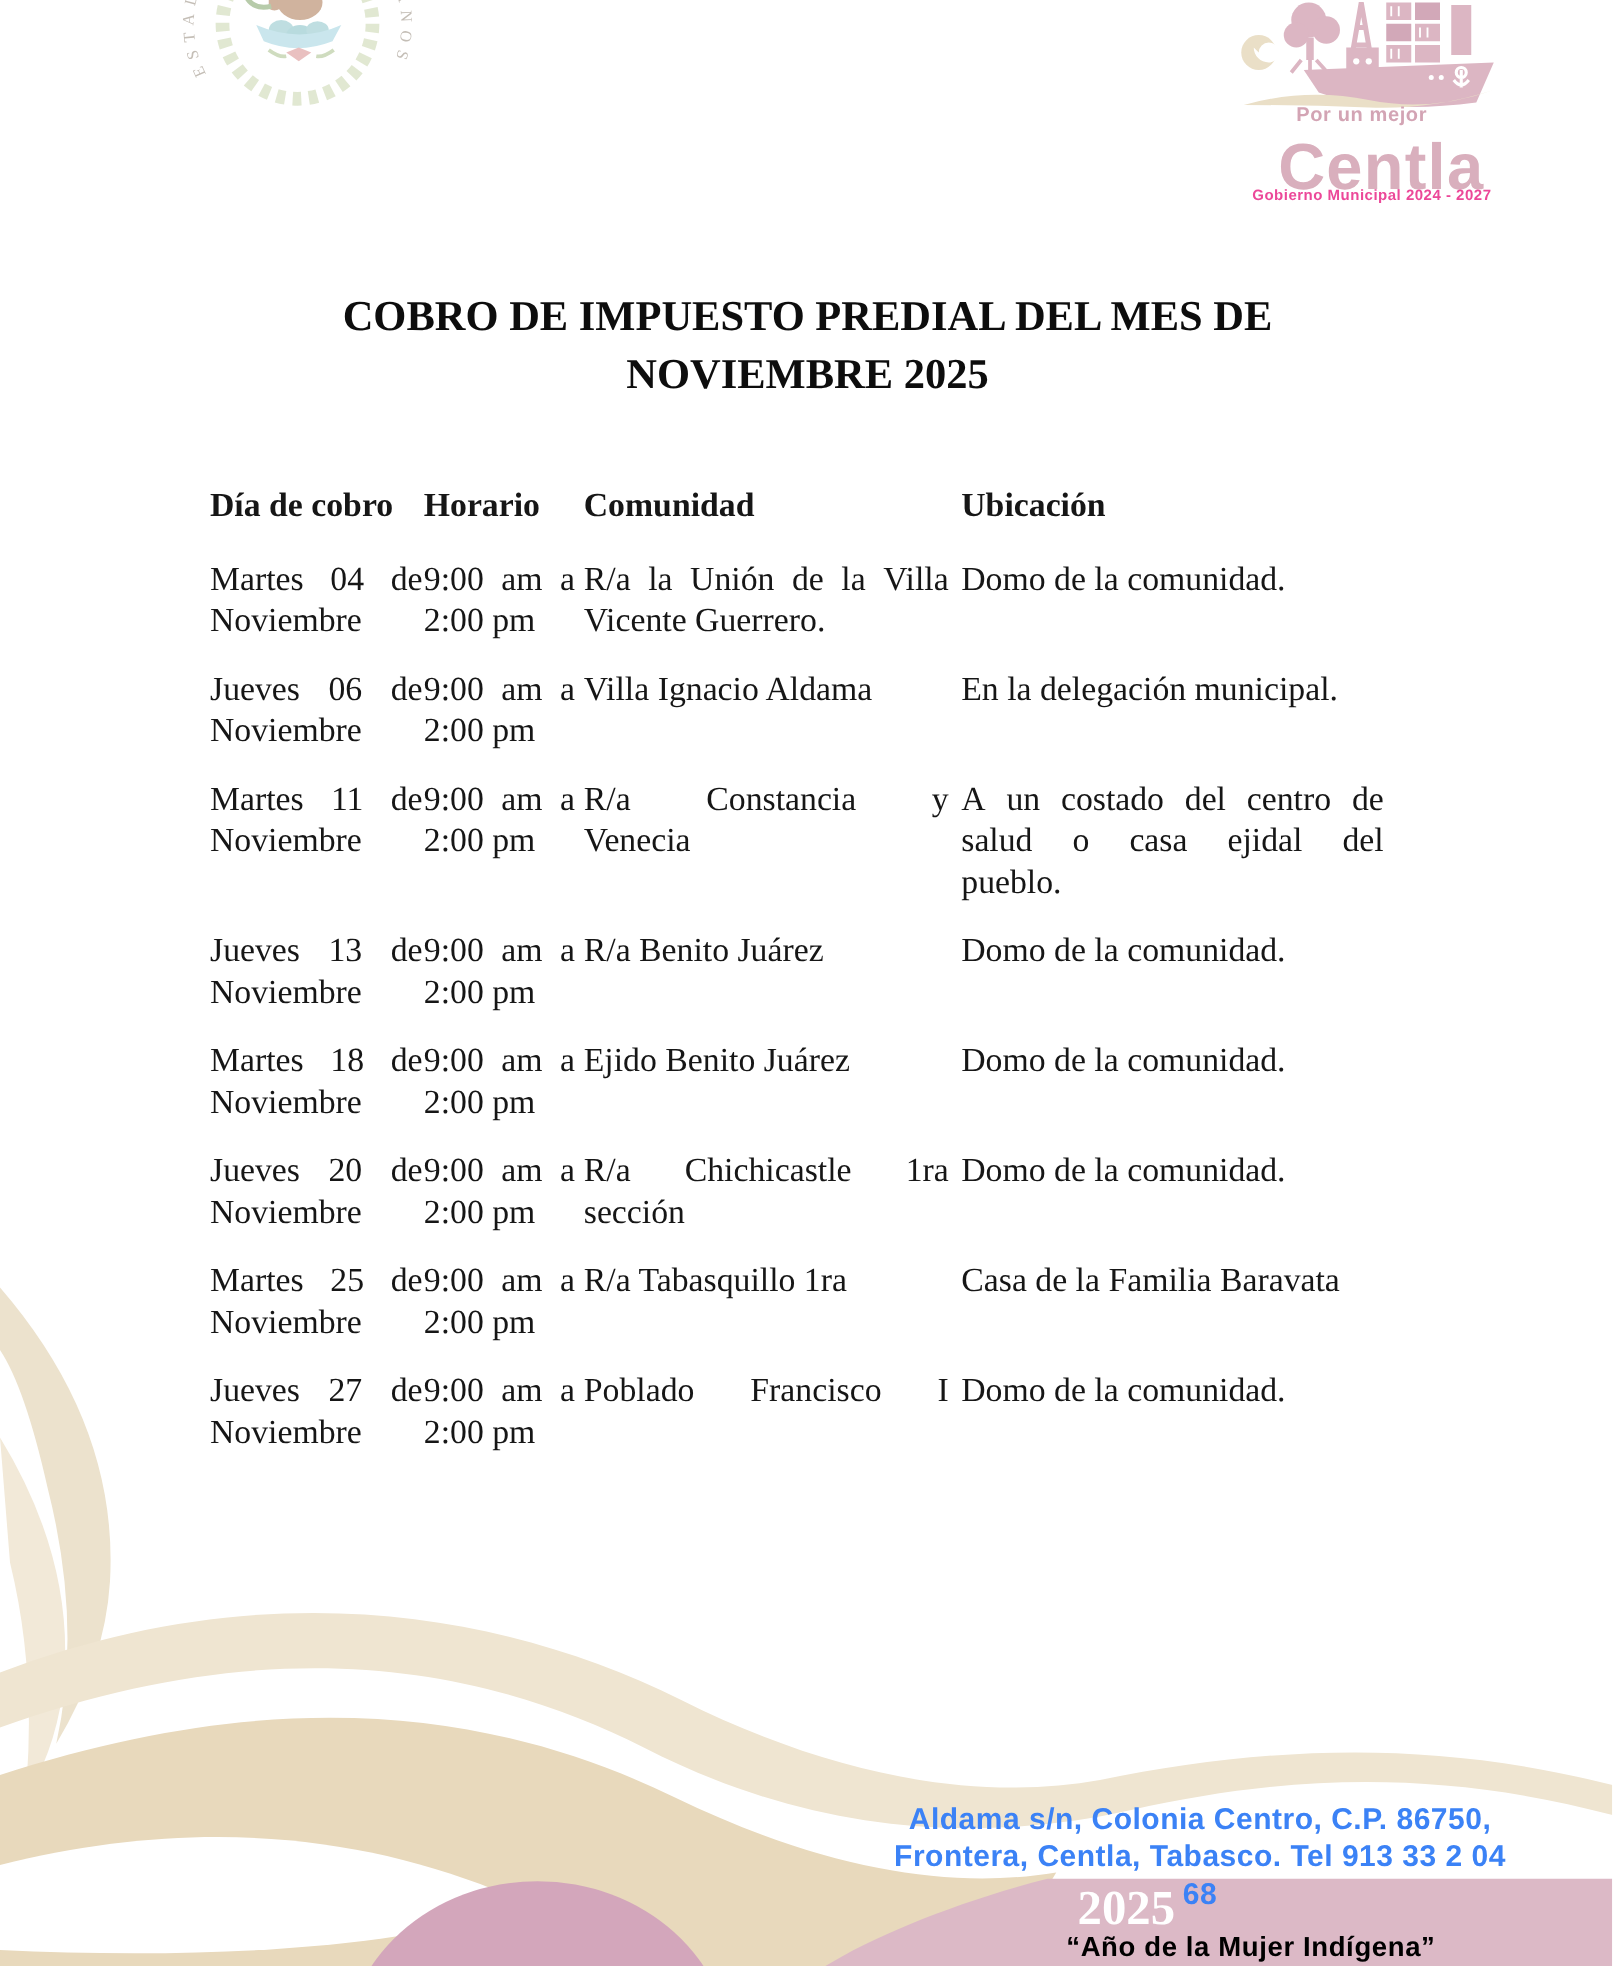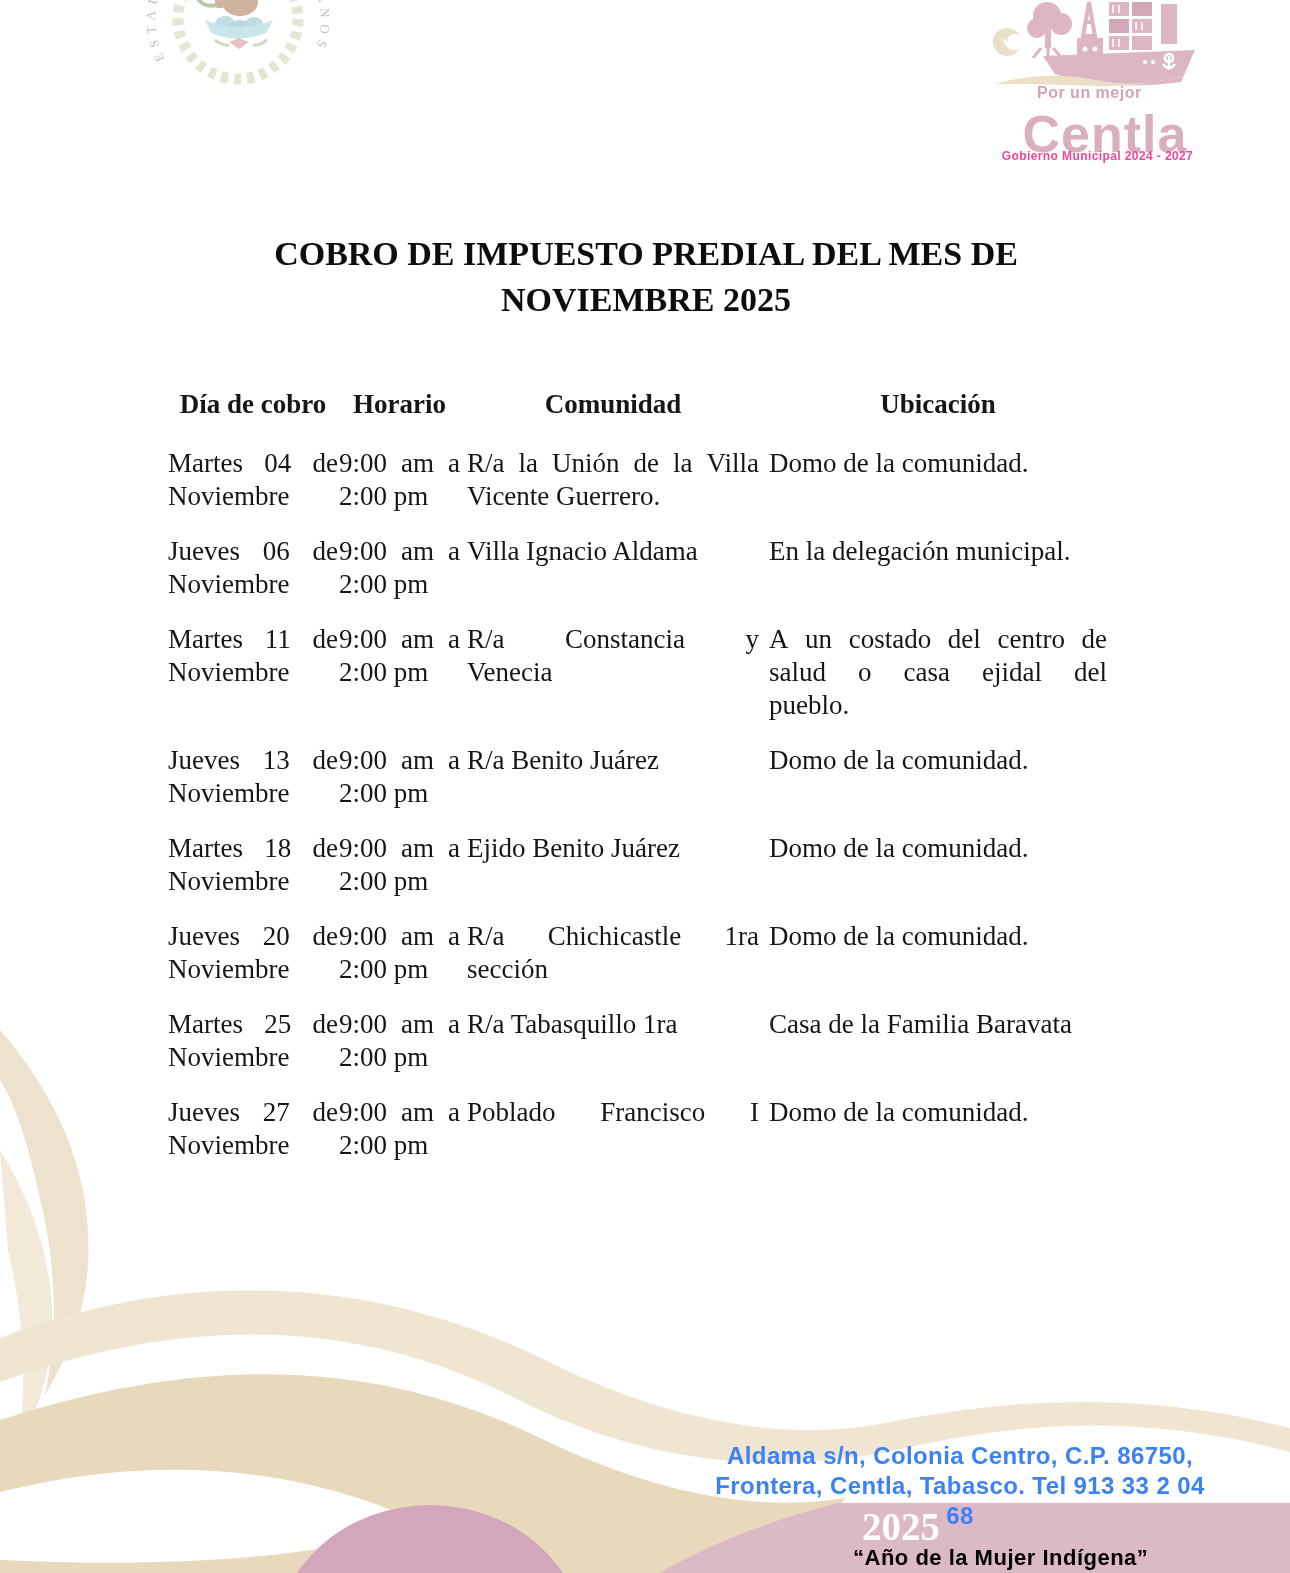--- a/index.html
+++ b/index.html
@@ -120,21 +120,21 @@
       <path d="M10,84 Q60,70 110,80 T210,72 Q160,88 110,86 T10,84 Z" fill="#eadfc7"></path>
     </svg>
     <div class="tagline">Por un mejor</div>
     <div class="brand">Centla</div>
     <div class="gov">Gobierno Municipal 2024 - 2027</div>
   </div>
 
   <h1 class="title"><span>COBRO DE IMPUESTO PREDIAL DEL MES DE</span><br><span>NOVIEMBRE 2025</span></h1>
 
   <div class="table">
-      <div class="trow thead" style="min-height: 33px; text-align: center;">
+      <div class="trow thead" style="min-height: 33px;">
         <div class="cell col0">Día de cobro</div>
         <div class="cell col1">Horario</div>
         <div class="cell col3">Ubicación</div>
         <div class="cell col2">Comunidad</div>
       </div>
       <div class="trow" style="min-height: 66px;">
         <div class="cell col0">
           <div class="line just">
             <span>Martes</span>
             <span>04</span>

